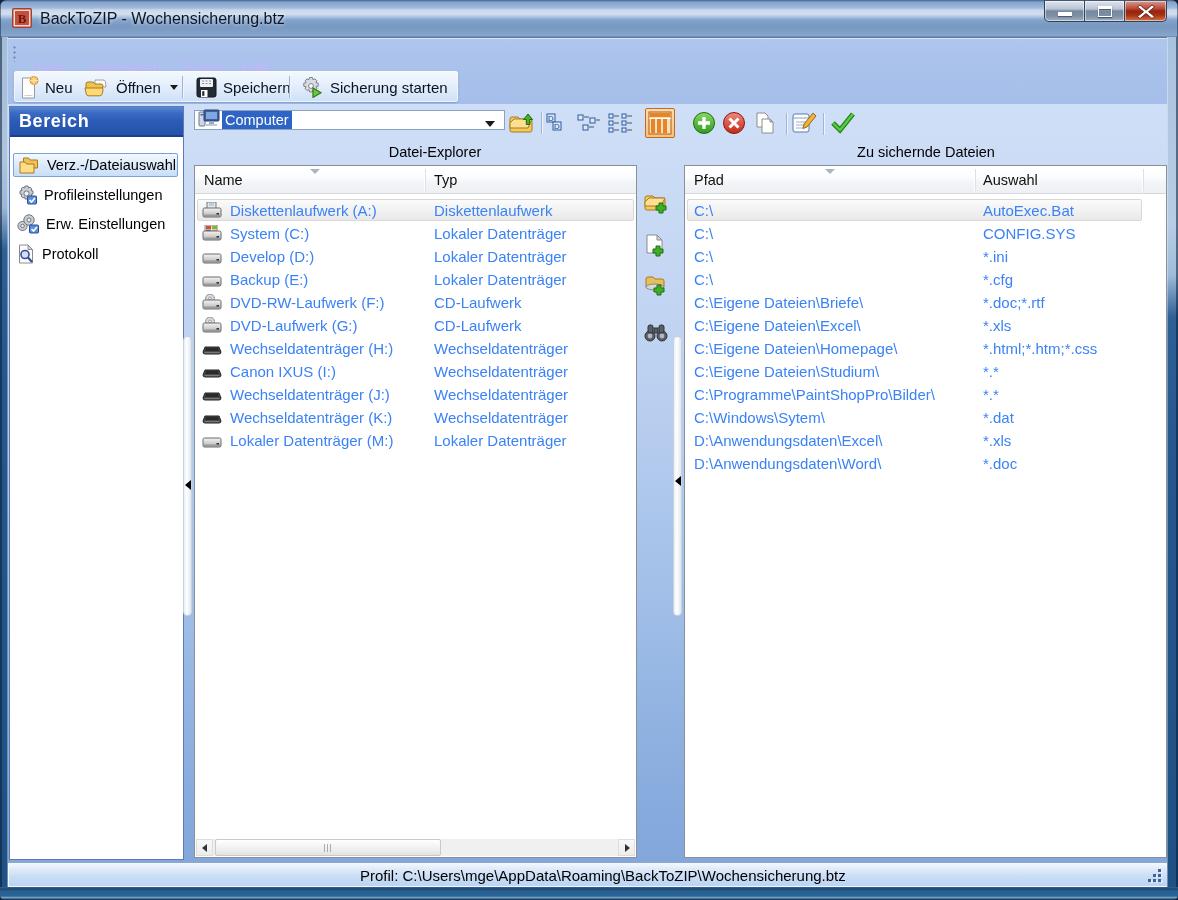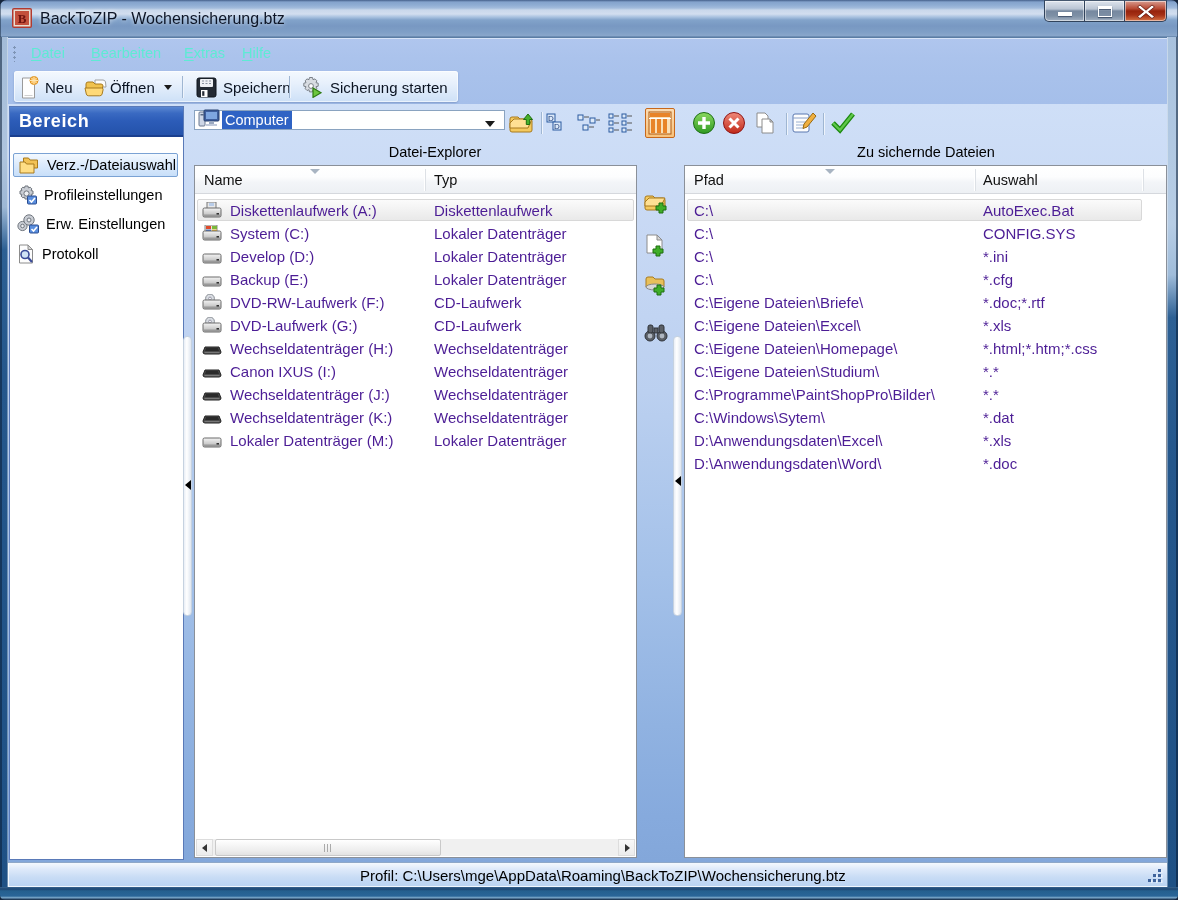--- a/index.html
+++ b/index.html
@@ -13,21 +13,21 @@
 .b-right{position:absolute;left:1167px;top:37px;width:11px;height:850px;
  background:linear-gradient(180deg,#a9c2de 0%,#b7cde5 22%,#9fbcda 28%,#2d6094 33%,#25578c 50%,#1f5185 100%);box-shadow:inset -2px 0 0 rgba(10,30,55,.55), inset 1px 0 0 rgba(255,255,255,.35);}
 .b-bottom{position:absolute;left:0;top:887px;width:1178px;height:13px;
  background:linear-gradient(180deg,#39658f 0px,#1e4672 2px,#25608f 4px,#2a6598 9px,#719fc2 10.5px,#3a5a7c 12px,#0b1e33 13px);}
 .appico{position:absolute;left:12px;top:8px;width:20px;height:20px;}
 .title{position:absolute;left:40px;top:10px;font-size:16px;color:#0d1526;text-shadow:0 0 4px rgba(255,255,255,.8);}
 .cap{position:absolute;top:0;height:22px;border:1px solid #31435c;border-top:1px solid #46586f;box-shadow:inset 0 0 0 1px rgba(255,255,255,.5);}
 .menubar{position:absolute;left:8px;top:37px;width:1159px;height:67px;
  background:linear-gradient(180deg,#b0c6ee 0%,#abc3ec 30%,#a8c1eb 60%,#a5bfea 100%);
  border-top:1px solid #5b7da4;box-shadow:inset 0 1px 0 #d7e4f8;}
-.mitem{position:absolute;top:45px;font-size:14.5px;color:#5eead4;}
+.mitem{position:absolute;top:60px;font-size:14.5px;color:#c4b5fd;}
 .mitem u{text-decoration-thickness:1px;text-underline-offset:2px;}
 .toolbar{position:absolute;left:14px;top:71px;width:444px;height:31px;border-radius:3px;
  background:linear-gradient(180deg,#f4f9fe 0%,#e7f0fc 40%,#d8e7f9 75%,#cde0f7 100%);
  box-shadow:0 1px 2px rgba(60,90,140,.35), inset 0 0 0 1px rgba(255,255,255,.6);}
 .tbtn{position:absolute;top:74px;height:26px;display:flex;align-items:center;font-size:15px;color:#0a1220;}
 .tsep{position:absolute;width:1px;height:22px;background:#9fb6d2;box-shadow:1px 0 0 #eef4fc;}
 .mainbg{position:absolute;left:8px;top:104px;width:1159px;height:758px;
  background:linear-gradient(180deg,#cfdff7 0%,#c7d8f4 18%,#bbd0f0 38%,#a4c1e9 62%,#90b2e1 82%,#86aadd 94%,#83a7da 100%);}
 .panel{position:absolute;left:9px;top:106px;width:175px;height:754px;background:#fff;border:1px solid #5a7ab8;}
 .phead{position:absolute;left:10px;top:107px;width:173px;height:30px;
@@ -39,21 +39,21 @@
 .combo{position:absolute;left:194px;top:110px;width:311px;height:20px;background:#fff;border:1px solid #8aa3c0;display:flex;align-items:center;}
 .combosel{background:#2f63c4;color:#fff;font-size:14.5px;padding:1px 3px;margin-left:2px;}
 .combo .arr{position:absolute;right:9px;top:10px;width:0;height:0;border-left:5.5px solid transparent;border-right:5.5px solid transparent;border-top:6.5px solid #1a1a1a;}
 .viewsel{position:absolute;left:645px;top:108px;width:30px;height:30px;background:linear-gradient(180deg,#fcdcb2,#f8c27c);border:1px solid #c7681c;border-radius:2px;}
 .seclabel{position:absolute;top:144px;font-size:14.5px;color:#000;width:300px;text-align:center;}
 .list{position:absolute;top:165px;background:#fff;border:1px solid #8a9099;}
 .lhead{position:absolute;left:0;top:0;height:28px;background:linear-gradient(180deg,#ffffff 0%,#fcfdfe 40%,#f3f5f8 60%,#edf0f4 100%);border-bottom:1px solid #d5d8dd;font-size:14.5px;color:#101010;}
 .lhead .ht{position:absolute;top:6px;}
 .hsep{position:absolute;top:3px;width:1px;height:22px;background:#dde1e6;box-shadow:-1px 0 0 #fff;}
 .sortarr{position:absolute;top:3px;width:0;height:0;border-left:5.5px solid transparent;border-right:5.5px solid transparent;border-top:5.5px solid #a8b4c2;}
-.row{position:absolute;height:23px;font-size:15px;color:#4c1d95;}
+.row{position:absolute;height:23px;font-size:15px;color:#3b82f6;}
 .hot{position:absolute;border:1px solid #d8d8d8;border-radius:2px;background:linear-gradient(180deg,#fbfbfb 0%,#f2f2f2 50%,#e9e9e9 100%);}
 .hscroll{position:absolute;left:1px;top:673px;width:439px;height:17px;background:#f0f0f0;}
 .sbtn{position:absolute;top:0;width:17px;height:17px;background:linear-gradient(180deg,#f8f8f8,#ececec);border:1px solid #ddd;}
 .sthumb{position:absolute;left:19px;top:0px;width:226px;height:17px;background:linear-gradient(180deg,#ffffff,#ededed 70%,#e2e2e2);border:1px solid #c9c9c9;border-radius:2px;}
 .splitbar{position:absolute;width:9px;height:280px;border-radius:4px;background:linear-gradient(90deg,#e9eef6,#ffffff 40%,#dfe6f0);border:1px solid #c6d2e0;}
 .sarr{position:absolute;width:0;height:0;border-top:5px solid transparent;border-bottom:5px solid transparent;border-right:6px solid #000;}
 .status{position:absolute;left:8px;top:862px;width:1159px;height:25px;
  background:linear-gradient(180deg,#f5f9fe 0%,#dfeafa 25%,#c8dcf5 60%,#bad3f2 100%);
  border-top:1px solid #8fa8c8;box-shadow:inset 1px -1px 0 rgba(255,255,255,.8);}
 .stext{position:absolute;left:360px;top:867px;font-size:15px;color:#000;}
@@ -95,21 +95,21 @@
         <path d="M13 .5 v8 M9 4.5 h8 M10.2 1.7 l5.6 5.6 M15.8 1.7 l-5.6 5.6" stroke="#fce4b0" stroke-width="1"></path>
       </svg>
       <span style="margin-left:6px;">Neu</span>
     </div>
 <div class="tbtn" style="left:84px;">
       <svg width="23" height="21" viewBox="0 0 23 21">
         <path d="M11 3 h8 q2 0 2.5 2 l.5 5 h-11 z" fill="#fdfdfd" stroke="#a0a0a0"></path>
         <path d="M2 7 q0-2 2-2 h5 l2 2 h6 q2 0 2 2 l-1 3 h-16 z" fill="#f0c24e" stroke="#a87b1e"></path>
         <path d="M1 11 h16.5 q2 0 1.6 1.8 l-1 4.2 q-.4 1.8-2.4 1.8 h-11 q-2 0-2.4-1.8 z" fill="#ffd977" stroke="#a87b1e"></path>
       </svg>
-      <span style="margin-left:3px;">Öffnen</span>
+      <span style="margin-left:9px;">Öffnen</span>
       <span style="margin-left:9px;width:0;height:0;border-left:4.5px solid transparent;border-right:4.5px solid transparent;border-top:5px solid #1a1a1a;"></span>
     </div>
 <div class="tsep" style="left:182px;top:76px;"></div>
 <div class="tbtn" style="left:196px;">
       <svg width="21" height="21" viewBox="0 0 21 21">
         <rect x="1" y="1" width="19" height="19" rx="2" fill="#232a34" stroke="#0e141c"></rect>
         <rect x="4" y="2" width="13" height="8" rx="1" fill="#eef0f4"></rect>
         <path d="M6 4 h2 M9.5 4 h2 M13 4 h2 M6 6.5 h2 M9.5 6.5 h2 M13 6.5 h2" stroke="#8a92a0" stroke-width="1.2"></path>
         <rect x="5" y="13" width="6.5" height="7" fill="#fdfdfd"></rect>
         <rect x="6.2" y="14.2" width="2.2" height="4.6" fill="#232a34"></rect>

